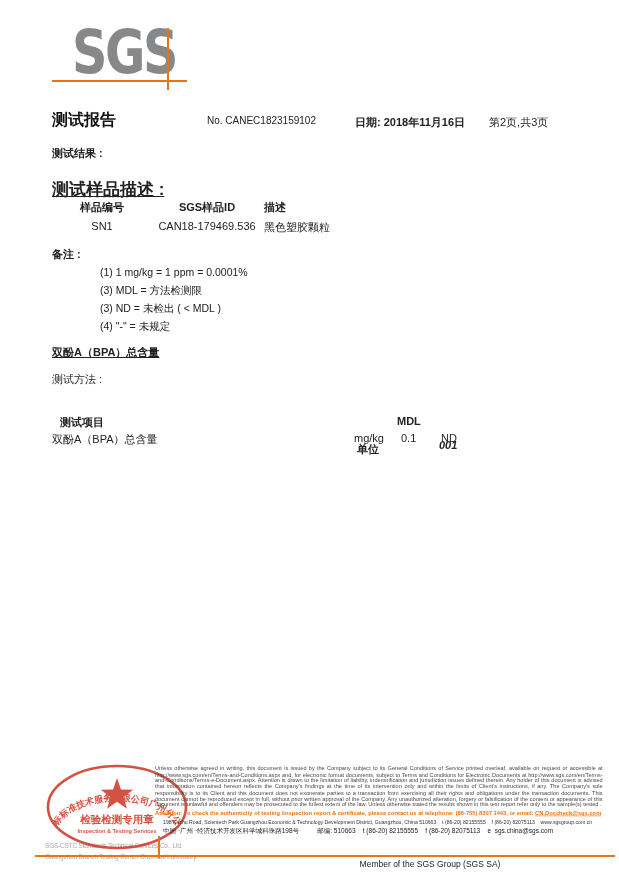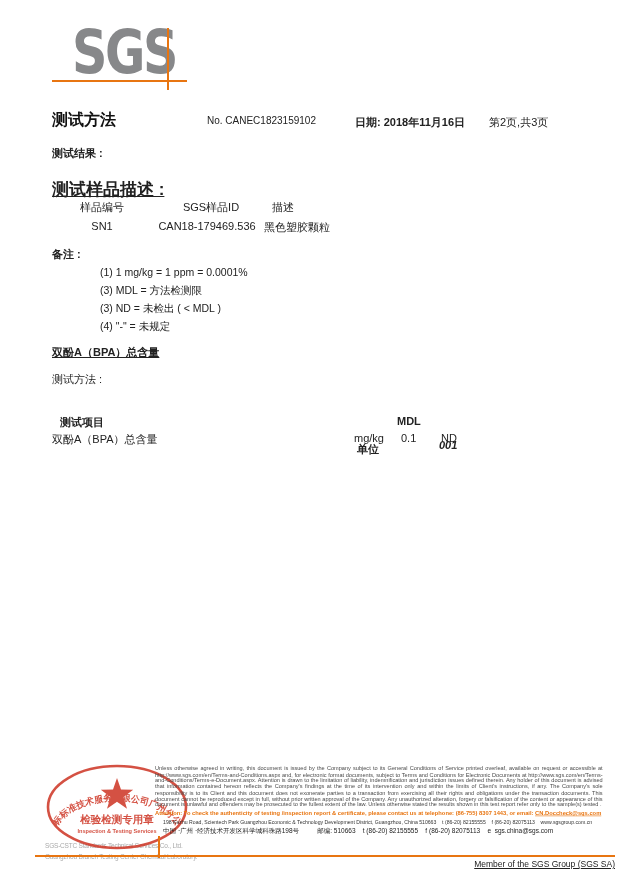--- a/index.html
+++ b/index.html
@@ -22,21 +22,21 @@
 
   .results-label{left:52px;top:146px;font-size:11px;font-weight:bold;}
   .sample-title{left:52px;top:178px;font-size:17px;font-weight:bold;text-decoration:underline;}
 
   
   .sample-table{left:52px;top:200px;width:420px;font-size:11px;}
   .srow{display:flex;}
   .sc1{width:100px;text-align:center;}
   .sc2{width:110px;text-align:center;}
   .sc3{width:200px;text-align:left;padding-left:2px;}
-  .shead{font-weight:normal;justify-content:space-between;}
+  .shead{font-weight:bold;}
   .srow+.srow{margin-top:5px;}
 
   .notes-label{left:52px;top:247px;font-size:11px;font-weight:bold;}
   .note-item{left:100px;font-size:10.5px;}
 
   .bpa-title{left:52px;top:345px;font-size:11px;font-weight:bold;text-decoration:underline;}
   .method-label{left:52px;top:372px;font-size:11px;}
   .method-text{left:122px;top:372px;width:428px;font-size:11px;line-height:19px;text-align:justify;}
 
   
@@ -59,32 +59,32 @@
   .footer-right{left:155px;top:766px;width:452px;}
   .fr-inner{width:722px;transform:scale(0.62);transform-origin:0 0;}
   .disclaimer{font-size:9px;line-height:9.7px;text-align:justify;color:#4a4a4a;margin:0;}
   .attention{margin:3px 0 0 0;font-size:9.3px;line-height:10.5px;font-weight:bold;color:#e87511;}
   .attention u{color:#e87511;}
   .addr1{margin:5px 0 0 13px;font-size:8.3px;color:#333;white-space:pre;}
   .addr2{margin:2px 0 0 13px;font-size:10.5px;color:#222;white-space:pre;}
 
   .addr-divider{left:158px;top:836px;width:2px;height:22px;background:#e87511;}
   .footer-rule{left:35px;top:855px;width:580px;height:2px;background:#e87511;}
-  .member-line{left:245px;top:859px;width:370px;text-align:right;font-size:8.5px;color:#222;text-decoration:underline;}
+  .member-line{left:245px;top:859px;width:370px;text-align:center;font-size:8.5px;color:#222;}
 </style>
 </head>
 <body>
 
 <div class="page">
 
   <div class="abs logo-text">SGS</div>
   <div class="abs logo-vline"></div>
   <div class="abs logo-hline"></div>
 
-  <div class="abs doc-title">测试方法</div>
+  <div class="abs doc-title">测试报告</div>
   <div class="abs report-no">No. CANEC1823159102</div>
   <div class="abs report-date">日期: 2018年11月16日</div>
   <div class="abs report-pages">第2页,共3页</div>
 
   <div class="abs results-label">测试结果 :</div>
 
   <div class="abs sample-title">测试样品描述 :</div>
   <div class="abs sample-table">
     <div class="srow shead">
       <span class="sc1">样品编号</span>

